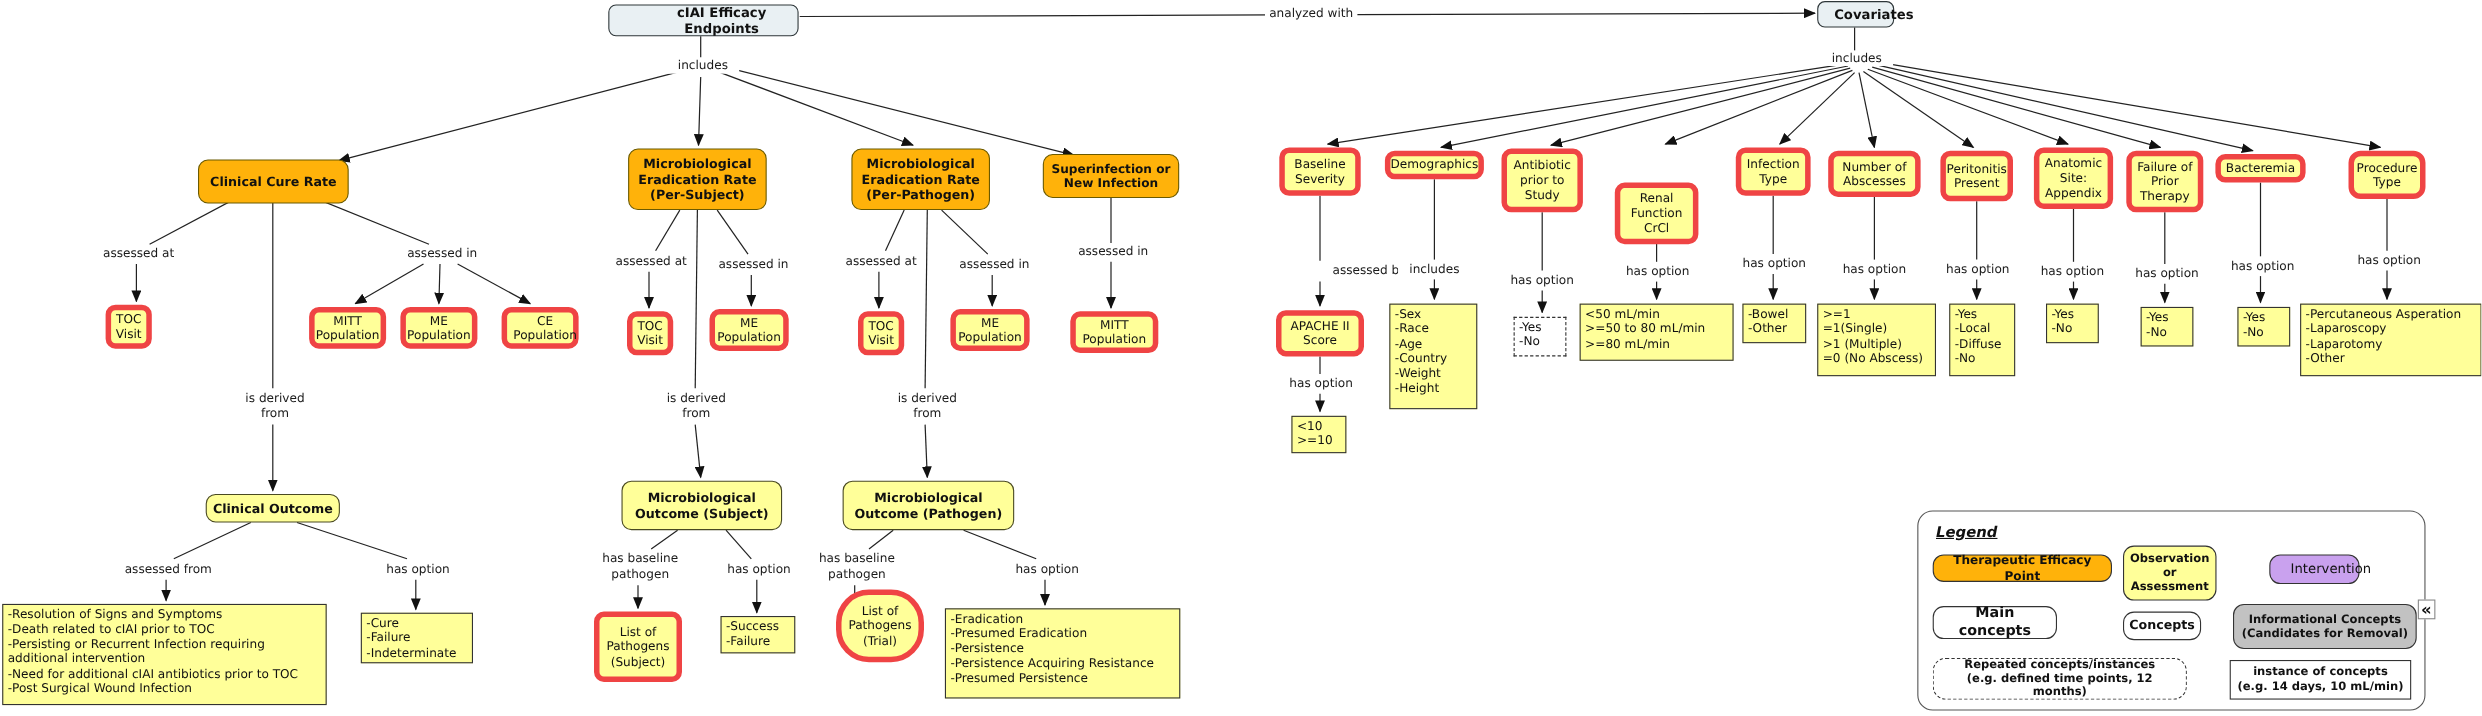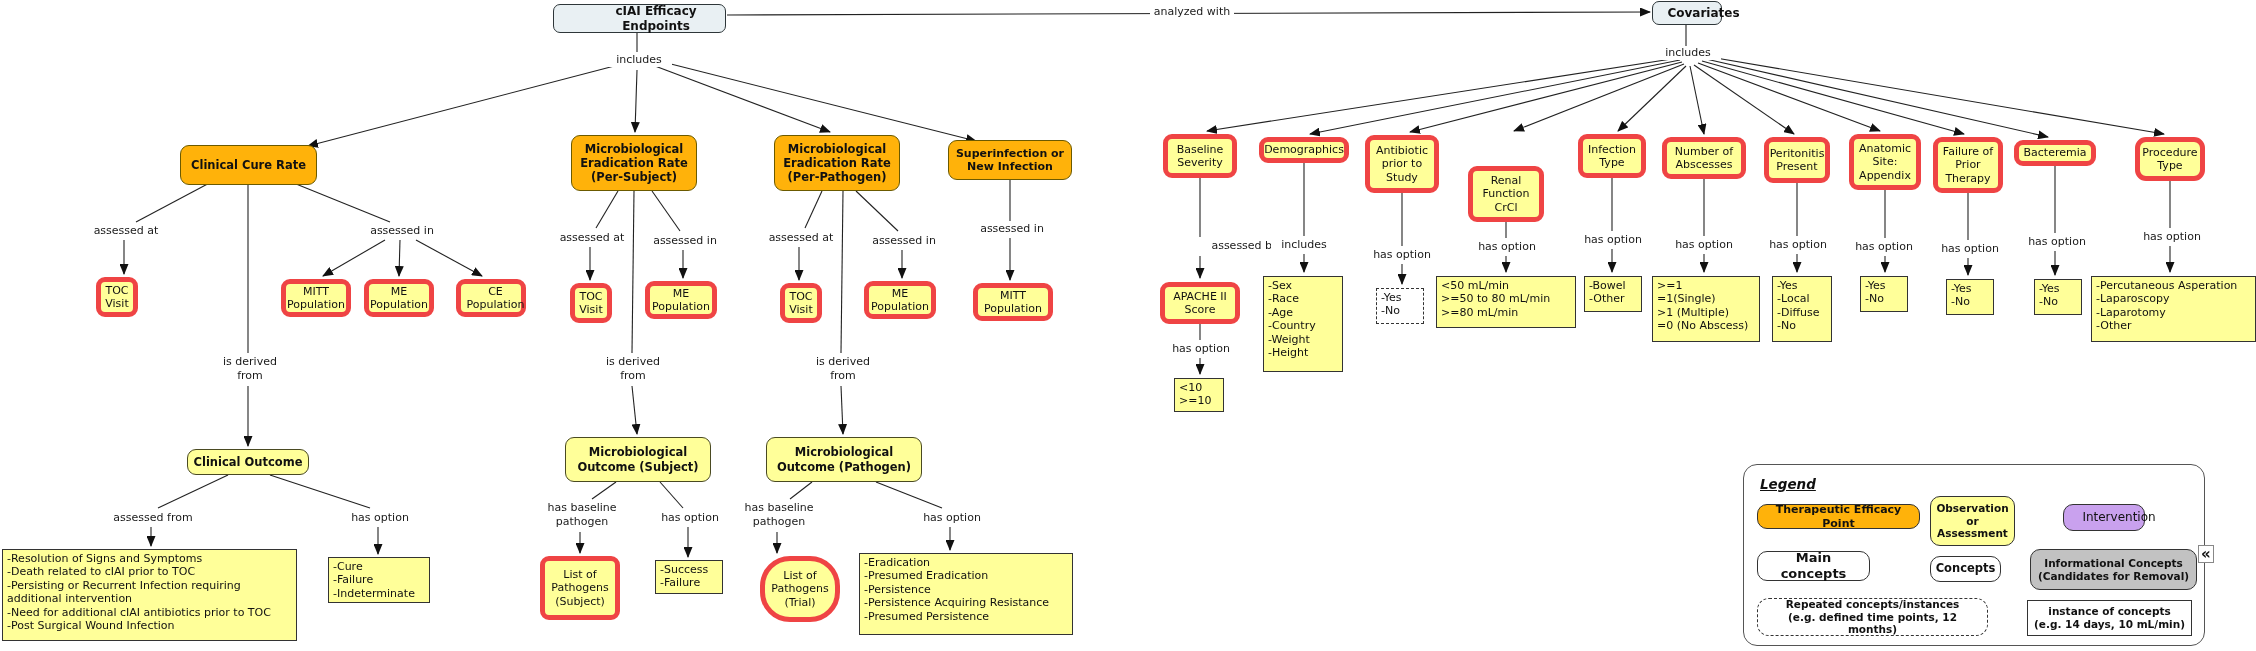--- a/index.html
+++ b/index.html
@@ -157,21 +157,21 @@
 -Death related to cIAI prior to TOC
 -Persisting or Recurrent Infection requiring additional intervention
 -Need for additional cIAI antibiotics prior to TOC
 -Post Surgical Wound Infection</div>
   <div class="node listbox" style="left:328px;top:557px;width:102px;height:46px;">-Cure
 -Failure
 -Indeterminate</div>
   <div class="node" style="left:540px;top:556px;width:80px;height:64px;">List of Pathogens (Subject)</div>
   <div class="node listbox" style="left:655px;top:560px;width:68px;height:34px;">-Success
 -Failure</div>
-  <div class="node" style="left:760px;top:556px;width:80px;height:66px;border-radius:30px;">List of Pathogens (Trial)</div>
+  <div class="node" style="left:760px;top:536px;width:80px;height:66px;border-radius:30px;">List of Pathogens (Trial)</div>
   <div class="node listbox" style="left:859px;top:553px;width:214px;height:82px;">-Eradication
 -Presumed Eradication
 -Persistence
 -Persistence Acquiring Resistance
 -Presumed Persistence</div>
 
   <div class="node" style="left:1163px;top:134px;width:74px;height:44px;">Baseline Severity</div>
   <div class="node" style="left:1259px;top:137px;width:90px;height:26px;">Demographics</div>
   <div class="node" style="left:1365px;top:135px;width:74px;height:58px;">Antibiotic prior to Study</div>
   <div class="node" style="left:1468px;top:134px;width:76px;height:56px;margin-top:32px;">Renal Function CrCl</div>

